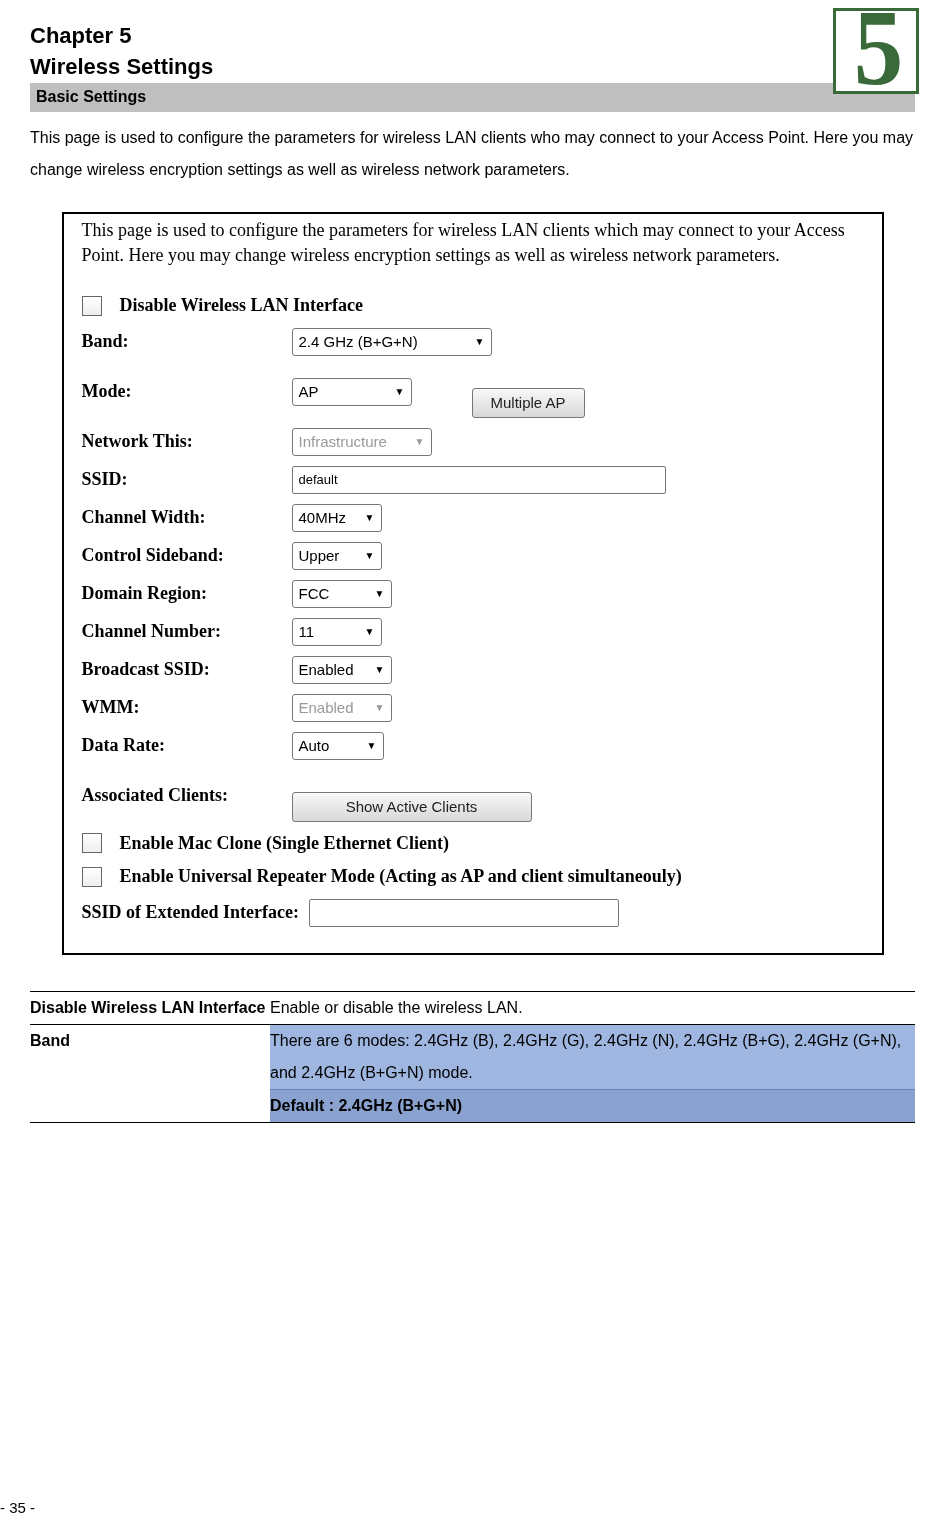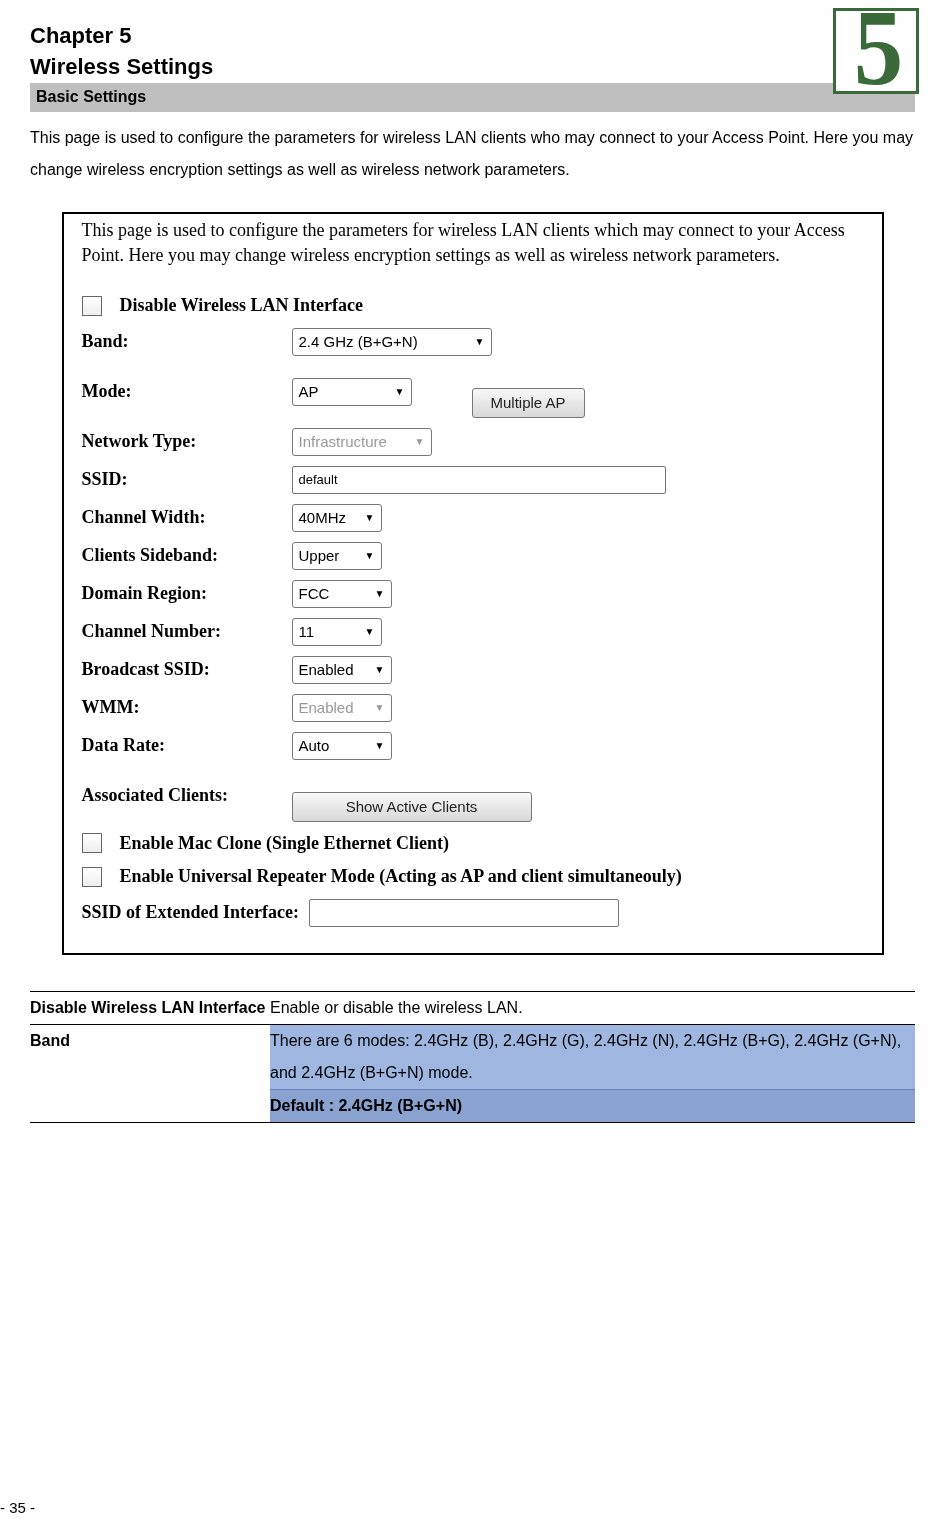--- a/index.html
+++ b/index.html
@@ -195,42 +195,42 @@
     <span class="form-label">Mode:</span>
     <span class="ctl" style="width:120px">
       <span>AP</span>
       <span class="dd-arrow">▼</span>
     </span>
     <span style="width:60px"></span>
     <span class="ctl btn">Multiple AP</span>
   </div>
 
   <div class="form-row">
-    <span class="form-label">Network Type:</span>
+    <span class="form-label">Network This:</span>
     <span class="ctl disabled" style="width:140px">
       <span>Infrastructure</span>
       <span class="dd-arrow">▼</span>
     </span>
   </div>
 
   <div class="form-row">
     <span class="form-label">SSID:</span>
     <input class="textinput" value="default" style="">
   </div>
 
   <div class="form-row">
     <span class="form-label">Channel Width:</span>
     <span class="ctl" style="width:90px">
       <span>40MHz</span>
       <span class="dd-arrow">▼</span>
     </span>
   </div>
 
   <div class="form-row">
-    <span class="form-label">Clients Sideband:</span>
+    <span class="form-label">Control Sideband:</span>
     <span class="ctl" style="width:90px">
       <span>Upper</span>
       <span class="dd-arrow">▼</span>
     </span>
   </div>
 
   <div class="form-row">
     <span class="form-label">Domain Region:</span>
     <span class="ctl" style="width:100px">
       <span>FCC</span>
@@ -257,21 +257,21 @@
   <div class="form-row">
     <span class="form-label">WMM:</span>
     <span class="ctl disabled" style="width:100px">
       <span>Enabled</span>
       <span class="dd-arrow">▼</span>
     </span>
   </div>
 
   <div class="form-row">
     <span class="form-label">Data Rate:</span>
-    <span class="ctl" style="width:100px">
+    <span class="ctl" style="width:92px">
       <span>Auto</span>
       <span class="dd-arrow">▼</span>
     </span>
   </div>
 
   <div class="form-row">
     <span class="form-label">Associated Clients:</span>
     <span class="ctl btn" style="width:240px">Show Active Clients</span>
   </div>
 

